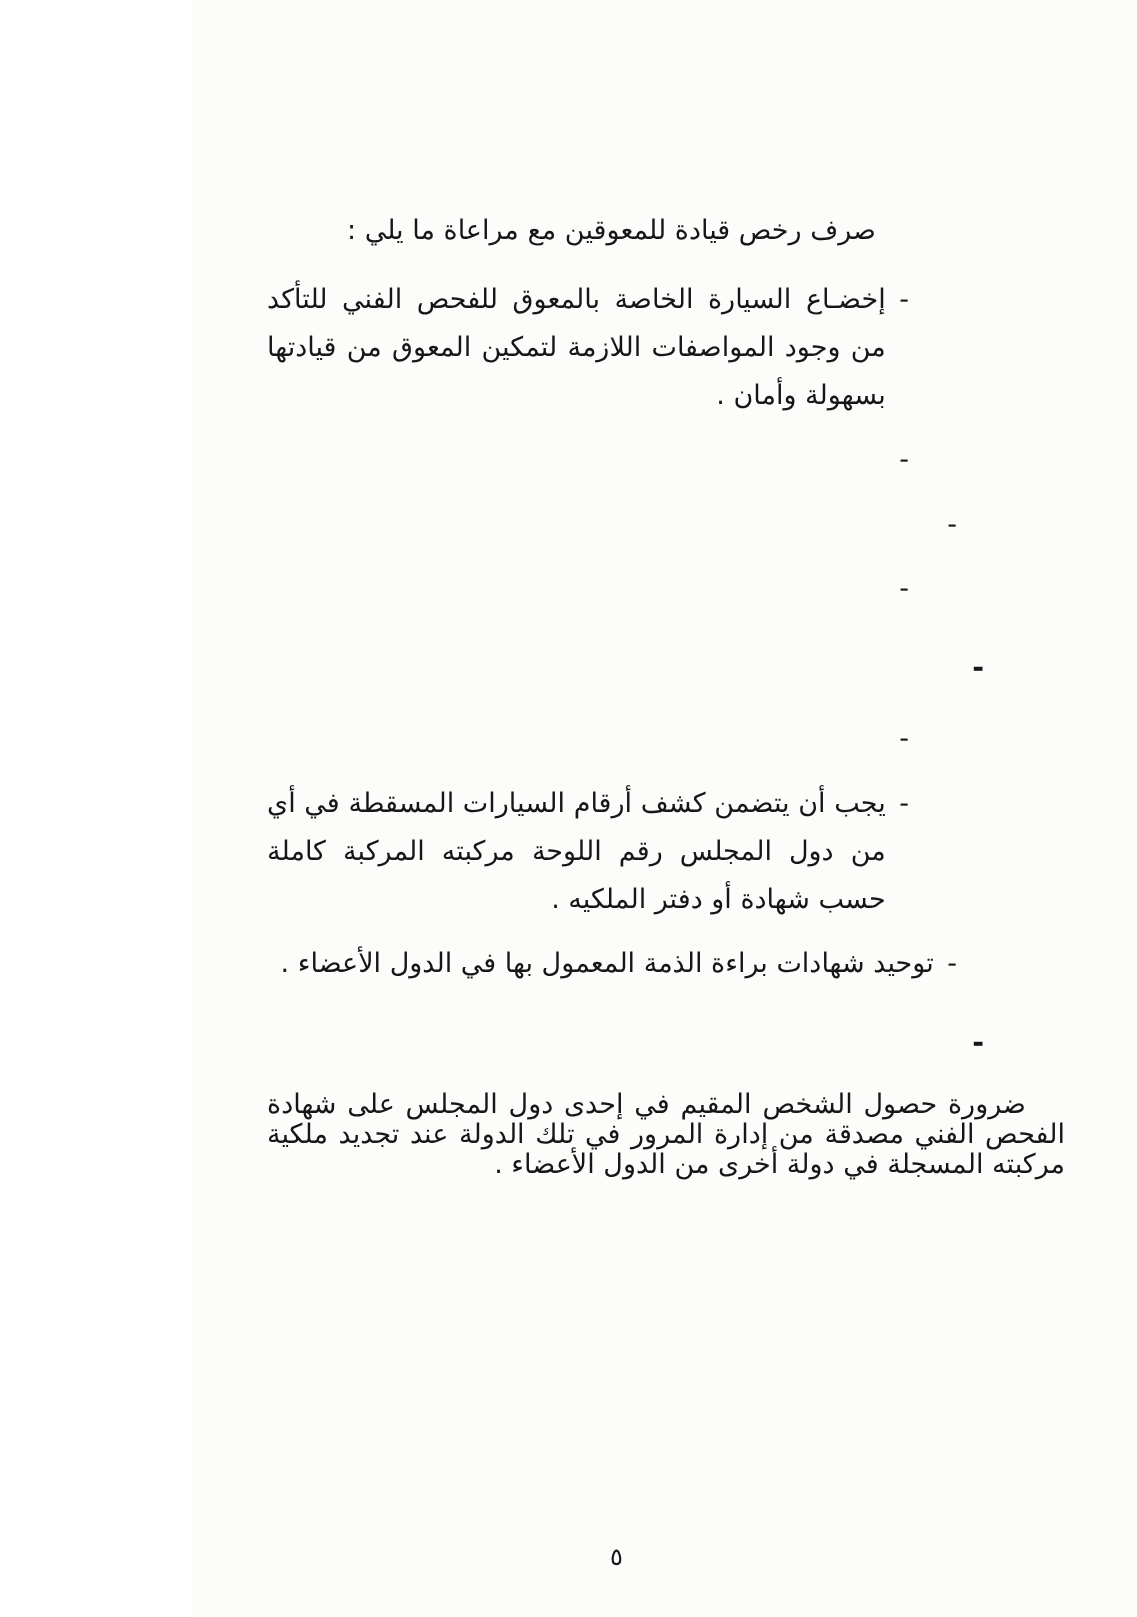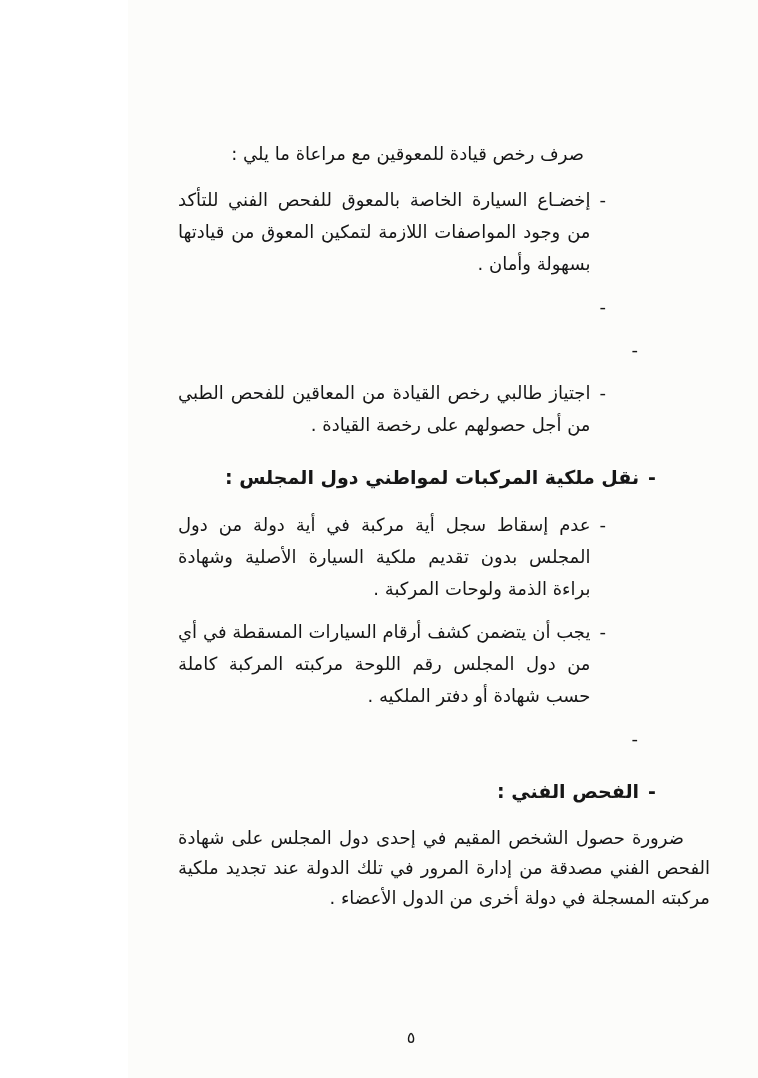--- a/index.html
+++ b/index.html
@@ -55,21 +55,21 @@
     font-size: 19px;
     font-weight: bold;
     line-height: 32px;
   }
   .heading .heading-text {
     flex: 1;
   }
   .para {
     margin: 6px 0 0 0;
     font-size: 18px;
-    line-height: 30px;
+    line-height: 20px;
     text-align: justify;
     text-indent: 26px;
   }
   .page-number {
     position: absolute;
     top: 1028px;
     left: 0;
     right: 64px;
     text-align: center;
     font-size: 16px;
@@ -92,45 +92,42 @@
     <div class="li">
       <span class="dash">-</span>
     </div>
 
     <div class="li shallow">
       <span class="dash">-</span>
     </div>
 
     <div class="li">
       <span class="dash">-</span>
-      <span class="li-text">اجتياز طالبي رخص القيادة من المعاقين للفحص الطبي من أجل حصولهم على رخصة القيادة .</span>
     </div>
 
     <div class="heading">
       <span class="dash">-</span>
-      <span class="heading-text">نقل ملكية المركبات لمواطني دول المجلس :</span>
     </div>
 
     <div class="li">
       <span class="dash">-</span>
-      <span class="li-text">عدم إسقاط سجل أية مركبة في أية دولة من دول المجلس بدون تقديم ملكية السيارة الأصلية وشهادة براءة الذمة ولوحات المركبة .</span>
     </div>
 
     <div class="li">
       <span class="dash">-</span>
       <span class="li-text">يجب أن يتضمن كشف أرقام السيارات المسقطة في أي من دول المجلس رقم اللوحة مركبته المركبة كاملة حسب شهادة أو دفتر الملكيه .</span>
     </div>
 
     <div class="li shallow">
       <span class="dash">-</span>
+      <span class="li-text">توحيد شهادات براءة الذمة المعمول بها في الدول الأعضاء .</span>
     </div>
 
     <div class="heading">
       <span class="dash">-</span>
-      <span class="heading-text">الفحص الفني :</span>
     </div>
 
     <p class="para">ضرورة حصول الشخص المقيم في إحدى دول المجلس على شهادة الفحص الفني مصدقة من إدارة المرور في تلك الدولة عند تجديد ملكية مركبته المسجلة في دولة أخرى من الدول الأعضاء .</p>
 
   </div>
 
   <div class="page-number">٥</div>
 </div>
 
 </body></html>

